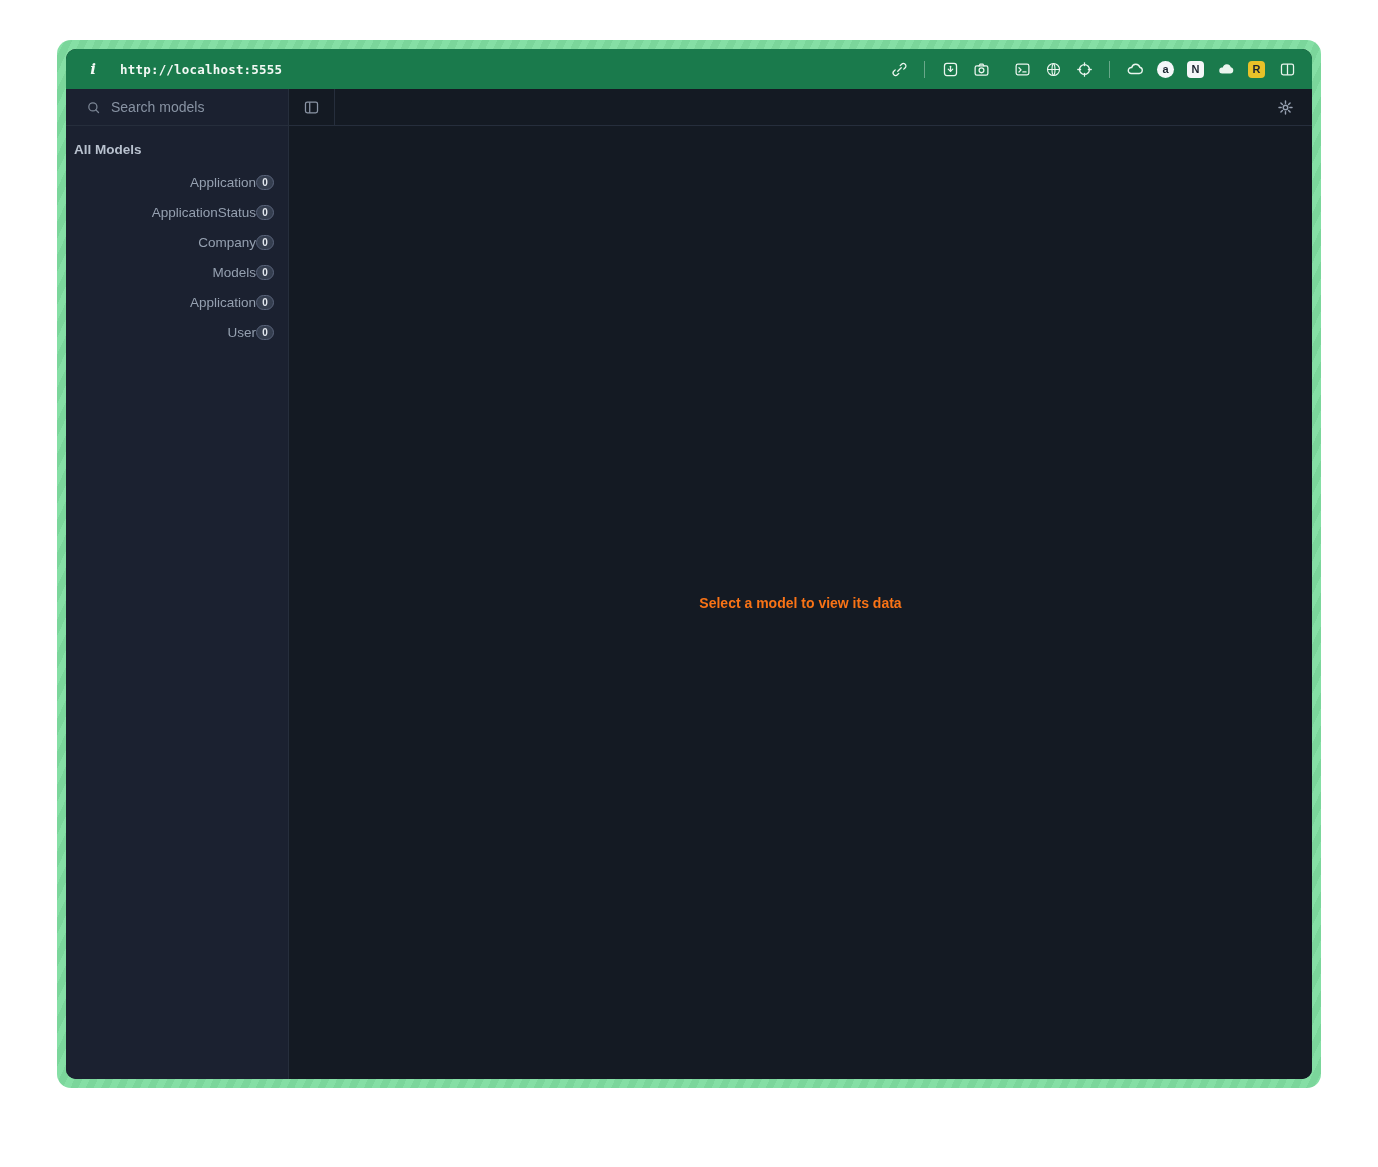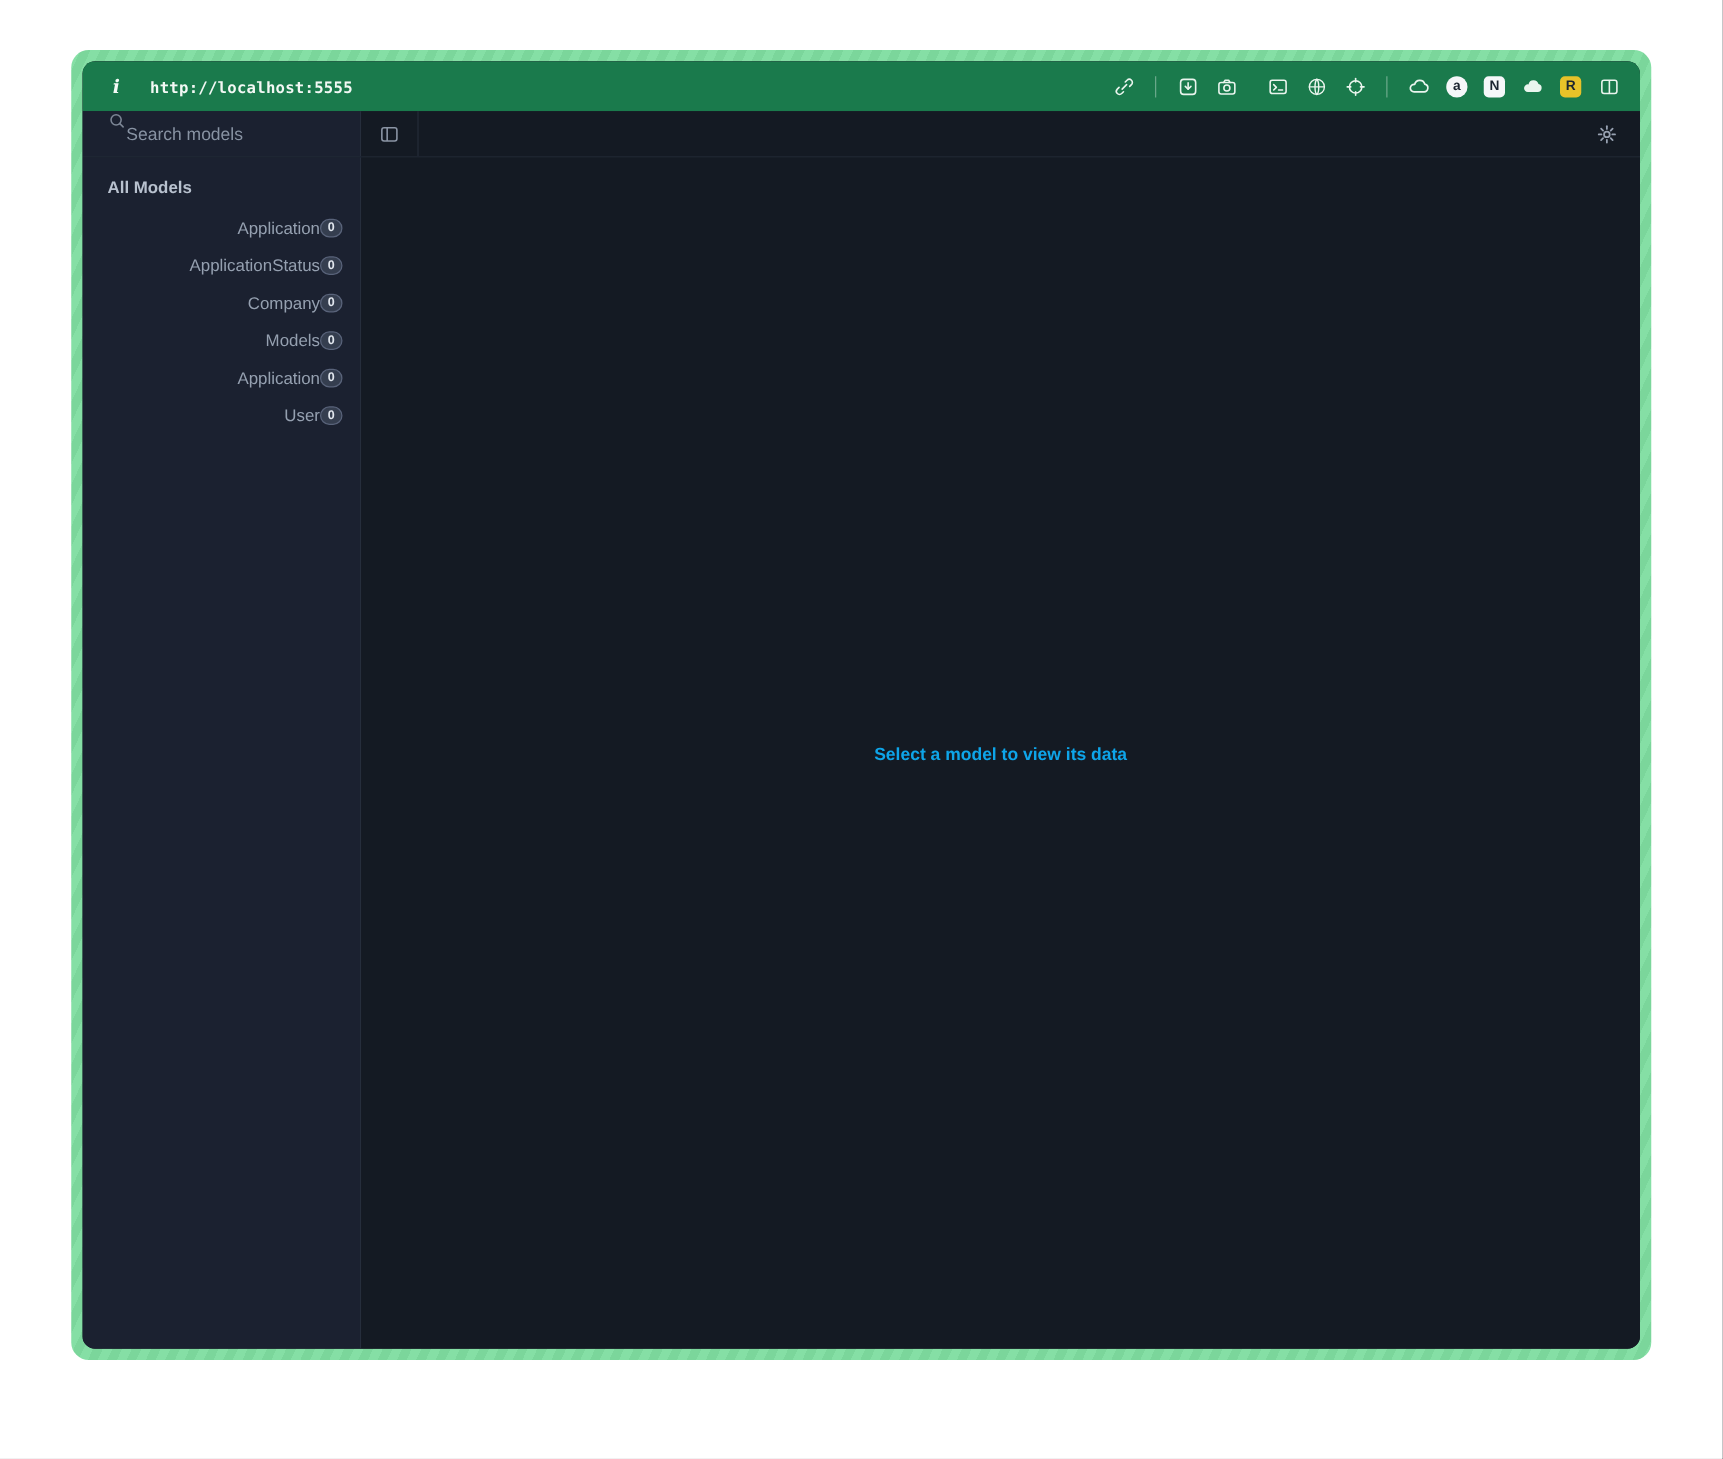--- a/index.html
+++ b/index.html
@@ -63,22 +63,22 @@
   
   .toolbar{
     height:37px;flex:0 0 37px;
     display:flex;align-items:stretch;
     border-bottom:1px solid var(--divider);
   }
   .toolbar-left{
     width:223px;flex:0 0 223px;
     background:var(--sidebar-bg);
     border-right:1px solid var(--divider);
-    display:flex;
-    padding-left:20px;gap:0;
+    display:flex;align-items:center;
+    padding-left:20px;gap:10px;
   }
   .toolbar-left svg{color:#7c8695;flex:0 0 auto;}
   .search-input{
     background:transparent;border:none;outline:none;
     color:#d6dde6;font-size:14px;width:150px;
     font-family:"Liberation Sans",sans-serif;
   }
   .search-input::placeholder{color:#8893a3;}
   .toolbar-toggle{
     width:46px;flex:0 0 46px;
@@ -91,21 +91,21 @@
     flex:1;background:var(--main-bg);
     display:flex;align-items:center;justify-content:flex-end;
     padding-right:18px;color:#97a1b1;
   }
   
   .content{flex:1;display:flex;min-height:0;}
   .sidebar{
     width:223px;flex:0 0 223px;
     background:var(--sidebar-bg);
     border-right:1px solid var(--divider);
-    padding:16px 14px 0 20px;
+    padding:16px 14px 0 8px;
   }
   .sidebar-heading{
     font-size:13.5px;font-weight:700;color:var(--text-bright);
     margin-bottom:10px;
   }
   .model-item{
     height:30px;display:flex;align-items:center;justify-content:flex-end;
     cursor:pointer;
   }
   .model-label{font-size:13.5px;color:var(--text-muted);}
@@ -114,21 +114,21 @@
     border-radius:8px;background:var(--badge-bg);
     border:1px solid var(--badge-border);
     color:#e2e7ee;font-size:10px;font-weight:700;
     display:flex;align-items:center;justify-content:center;
   }
   .main{
     flex:1;background:var(--main-bg);
     display:flex;align-items:center;justify-content:center;
   }
   .empty-message{
-    color:#0ea5e9;font-size:14px;font-weight:700;
+    color:#f97316;font-size:14px;font-weight:700;
   }
 </style>
 </head>
 <body>
 
 <div class="frame">
   <div class="window">
 
     <div class="titlebar">
       <span class="info-glyph">i</span>

